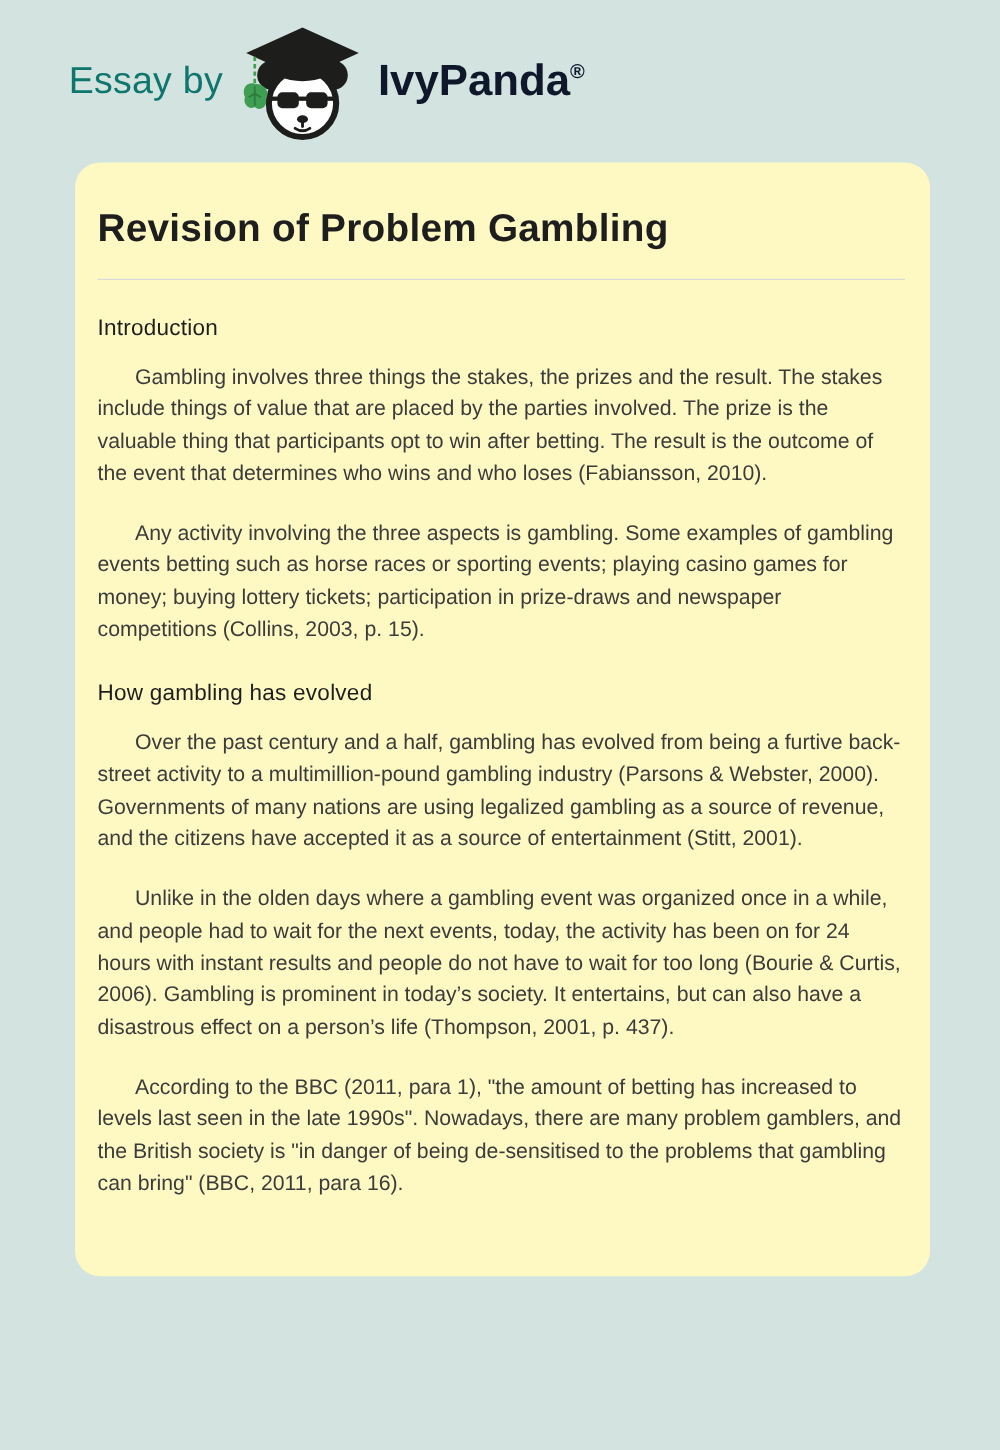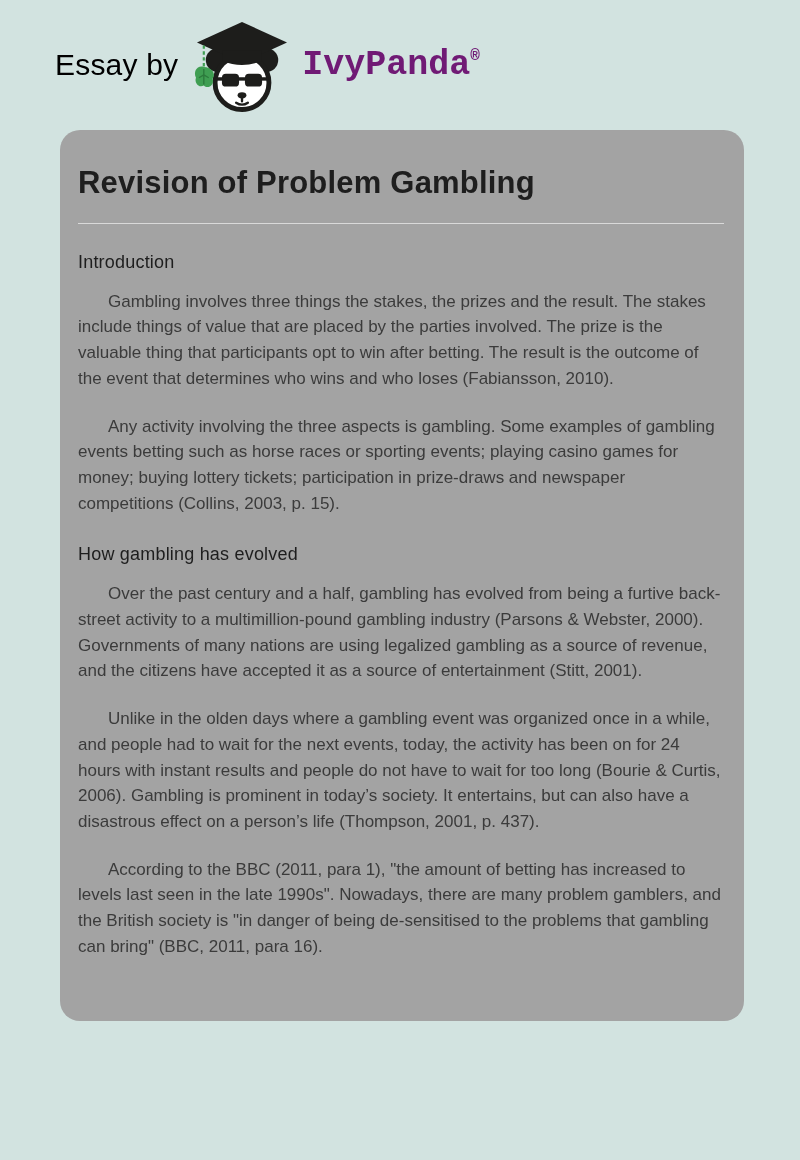--- a/index.html
+++ b/index.html
@@ -11,38 +11,38 @@
 
   
   .site-header {
     height: 130px;
     display: flex;
     align-items: center;
     padding-left: 55px;
   }
   .essay-by {
     font-size: 30px;
-    color: #000000;
+    color: #0f766e;
     letter-spacing: 0.2px;
     margin-right: 14px;
   }
   .logo-wrap { width: 100px; height: 96px; display: inline-flex; align-items: center; justify-content: center; margin-right: 10px; }
   .brand {
-    font-family: Liberation Mono, monospace;
+    font-family: Liberation Sans, sans-serif;
     font-weight: 700;
     font-size: 35px;
-    color: #701a75;
+    color: #0f172a;
   }
   .brand sup { font-size: 16px; vertical-align: 14px; }
 
   
   .card {
     width: 684px;
     margin-left: 60px;
-    background: #a3a3a3;
+    background: #fef9c3;
     border-radius: 20px;
     padding: 36px 20px 62px 18px;
   }
   .essay-title {
     font-size: 31px;
     font-weight: 700;
     color: #1e1e1e;
     letter-spacing: 0.2px;
     line-height: 1.12;
     margin-bottom: 22px;

